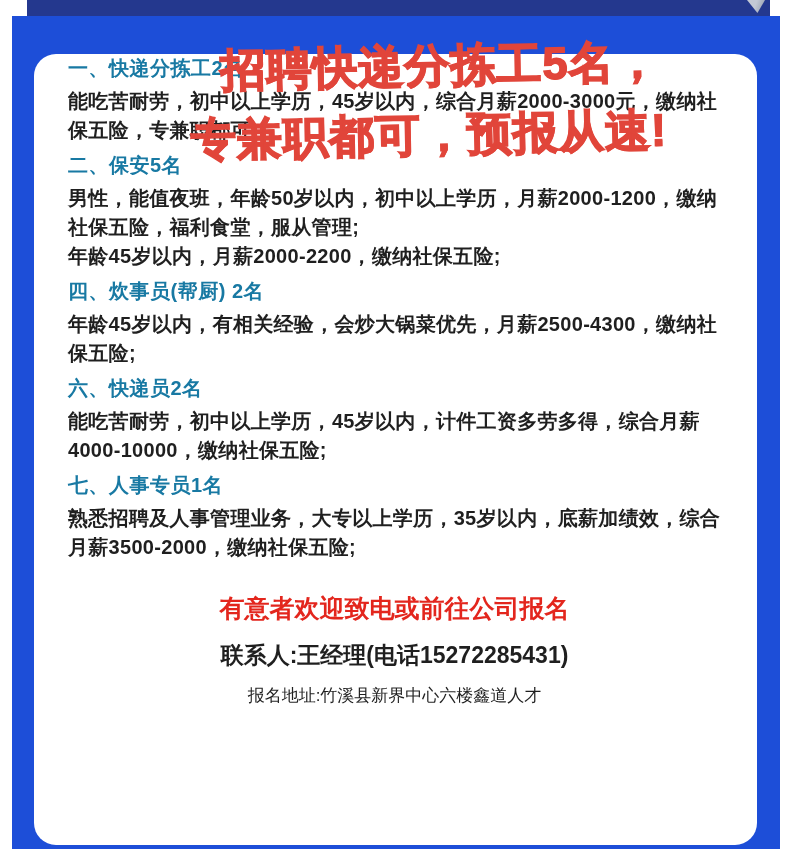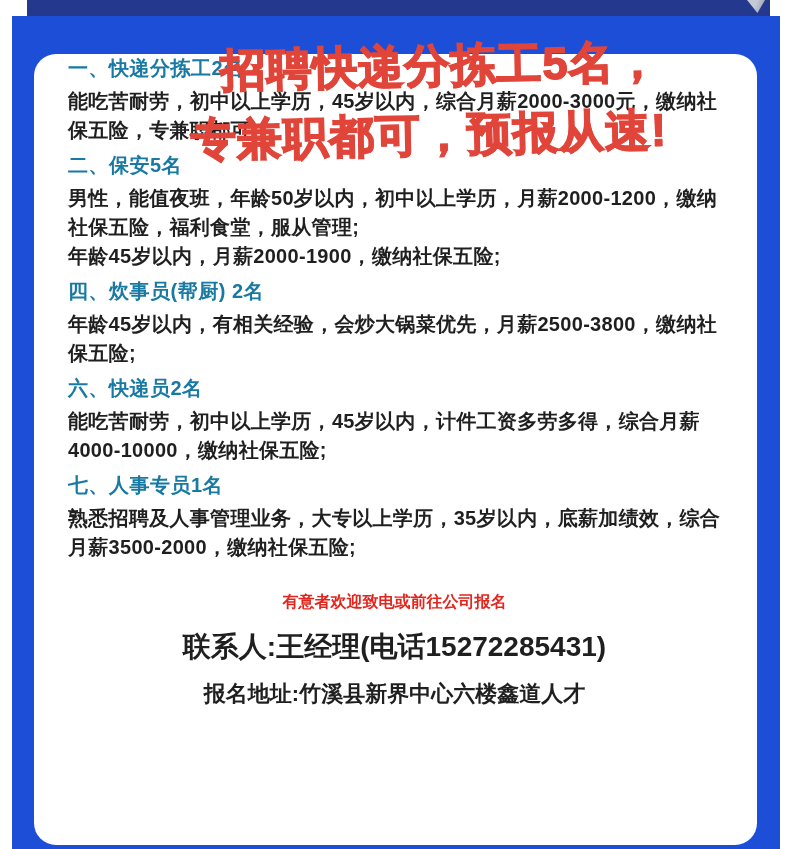--- a/index.html
+++ b/index.html
@@ -57,34 +57,34 @@
     font-size: 20px;
     font-weight: bold;
     line-height: 29px;
     margin: 0;
     letter-spacing: 0.3px;
   }
 
   .footer { text-align: center; }
   .cta {
     color: #e3261d;
-    font-size: 16px;
+    font-size: 25px;
     font-weight: bold;
     margin: 30px 0 0;
   }
   .contact {
     color: #1f1f1f;
-    font-size: 28px;
+    font-size: 23px;
     font-weight: bold;
     margin: 15px 0 0;
   }
   .address {
     color: #1f1f1f;
-    font-size: 22px;
-    font-weight: bold;
+    font-size: 17px;
+    font-weight: normal;
     margin: 13px 0 16px;
   }
 
   
   .overlay {
     position: absolute; inset: 0;
     transform: rotate(-1.2deg);
     pointer-events: none;
     color: #e1453a;
     font-weight: bold;
@@ -116,26 +116,26 @@
         <h2 class="job-title">一、快递分拣工2名</h2>
         <p class="job-desc">能吃苦耐劳，初中以上学历，45岁以内，综合月薪2000-3000元，缴纳社保五险，专兼职都可;</p>
       </section>
 
       <section class="job">
         <h2 class="job-title">二、保安5名</h2>
         <p class="job-desc">男性，能值夜班，年龄50岁以内，初中以上学历，月薪2000-1200，缴纳社保五险，福利食堂，服从管理;</p>
       </section>
 
       <section class="job">
-        <p class="job-desc">年龄45岁以内，月薪2000-1900，缴纳社保五险;</p>
+        <p class="job-desc">年龄45岁以内，月薪2000-2200，缴纳社保五险;</p>
       </section>
 
       <section class="job">
         <h2 class="job-title">四、炊事员(帮厨) 2名</h2>
-        <p class="job-desc">年龄45岁以内，有相关经验，会炒大锅菜优先，月薪2500-3800，缴纳社保五险;</p>
+        <p class="job-desc">年龄45岁以内，有相关经验，会炒大锅菜优先，月薪2500-4300，缴纳社保五险;</p>
       </section>
 
 
       <section class="job">
         <h2 class="job-title">六、快递员2名</h2>
         <p class="job-desc">能吃苦耐劳，初中以上学历，45岁以内，计件工资多劳多得，综合月薪4000-10000，缴纳社保五险;</p>
       </section>
 
       <section class="job">
         <h2 class="job-title">七、人事专员1名</h2>

